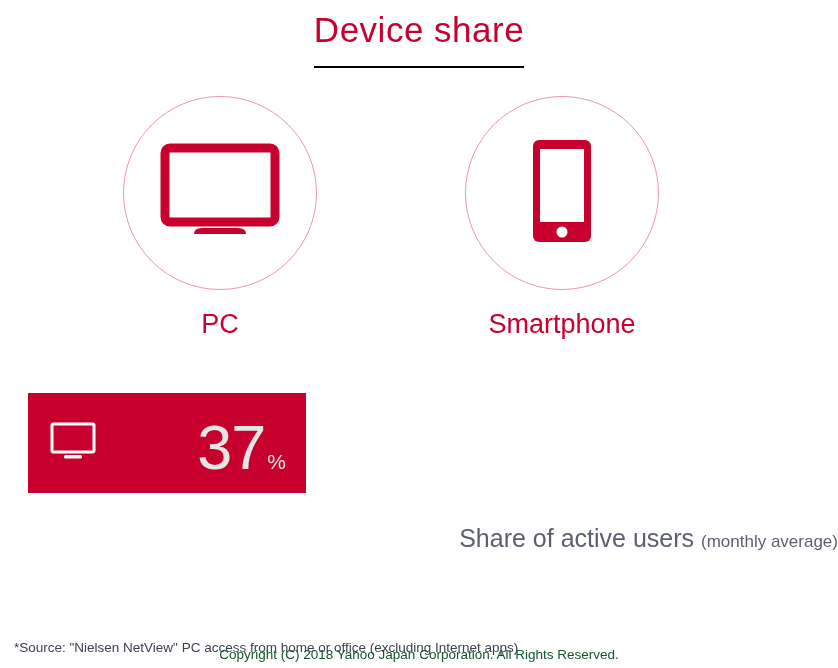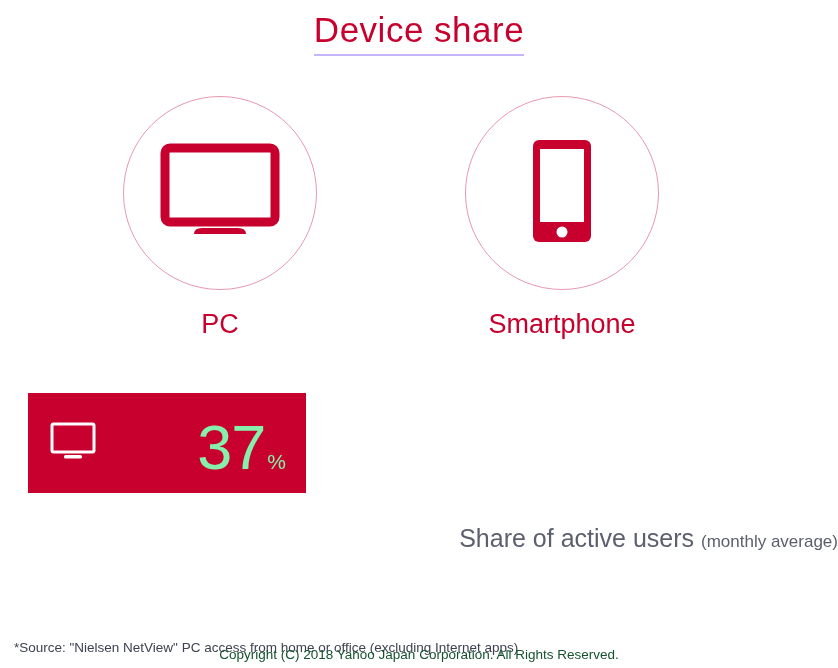--- a/index.html
+++ b/index.html
@@ -26,22 +26,22 @@
     left: 0;
     top: 10px;
     width: 838px;
     text-align: center;
   }
   .title {
     display: inline-block;
     font-size: 35px;
     letter-spacing: 0.5px;
     color: #C8002E;
-    border-bottom: 2px solid #c4b5fd;
-    padding-bottom: 4px;
+    border-bottom: 2px solid #000000;
+    padding-bottom: 16px;
     line-height: 40px;
     font-weight: 400;
   }
 
   
   .devices {
     position: absolute;
     left: 0;
     top: 96px;
     width: 838px;
@@ -107,21 +107,21 @@
     position: absolute;
     top: 50%;
     transform: translateY(-50%);
   }
   .bar.red .bar-icon  { left: 22px; }
   .bar.blue .bar-icon { right: 26px; }
 
   .bar-value {
     position: absolute;
     bottom: 14px;
-    color: #86efac;
+    color: #e5e5e5;
     line-height: 1;
     white-space: nowrap;
     margin-top: 48px;
   }
   .bar.red .bar-value  { right: 20px; }
   .bar.blue .bar-value { left: 22px; }
   .bar-num {
     font-size: 63px;
     font-weight: 400;
     letter-spacing: -1px;

